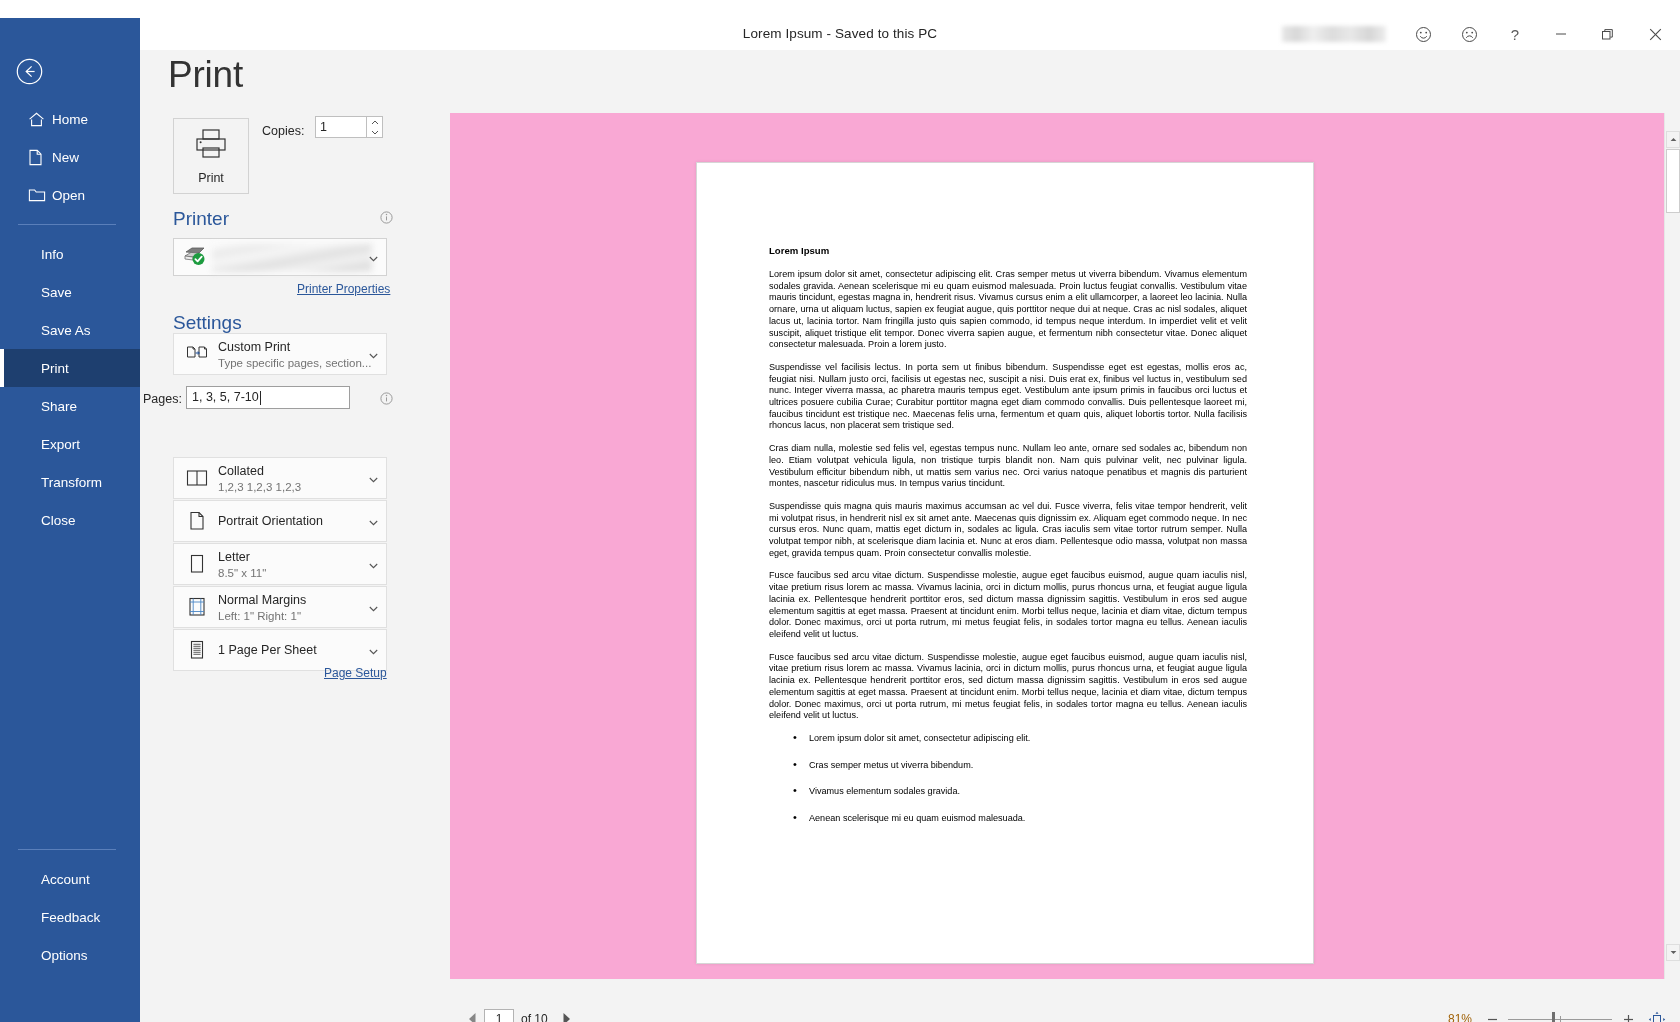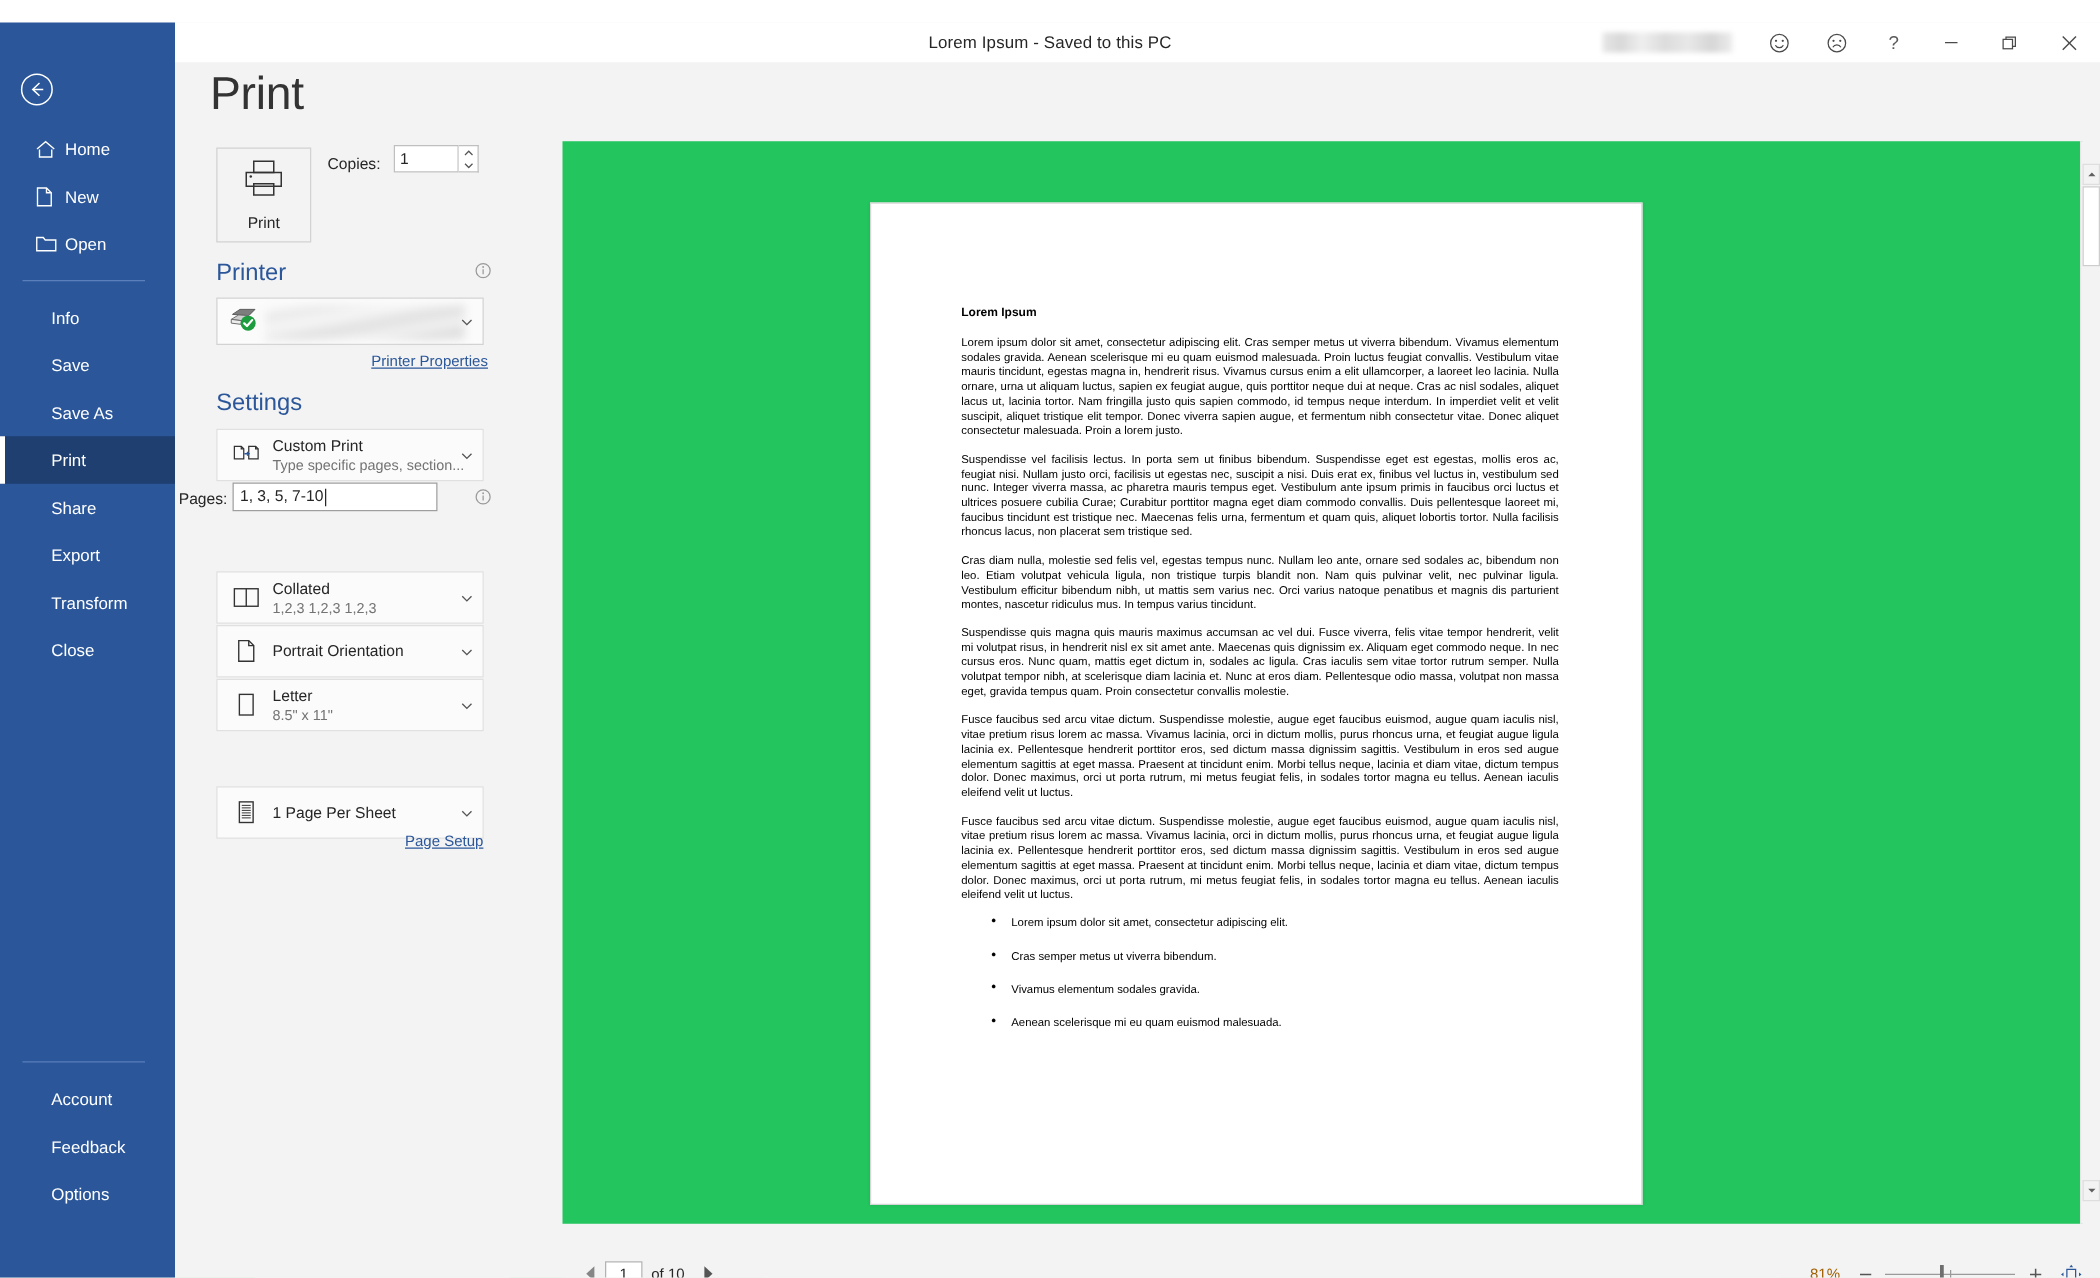--- a/index.html
+++ b/index.html
@@ -127,21 +127,21 @@
     padding: 0 5px; line-height: 21px; display: flex; align-items: center;
   }
   .caret { display: inline-block; width: 1px; height: 14px; background: #262626; margin-left: 1px; }
 
   
   .preview-wrap {
     position: absolute; top: 32px; left: 450px; width: 1230px; height: 990px; background: #f3f3f3;
   }
   .preview-area {
     position: absolute; left: 0; top: 63px; width: 1216px; height: 866px;
-    background: #22c55e; overflow: hidden;
+    background: #f9a8d4; overflow: hidden;
   }
   .sheet {
     position: absolute; left: 246px; top: 49px; width: 618px; height: 802px;
     background: #ffffff; border: 1px solid #d6d6d6;
     box-shadow: 0 0 3px rgba(0,0,0,.10);
   }
   .sheet-inner { position: absolute; left: 72px; top: 82px; width: 478px; }
   .doc-h {
     font-family: "Liberation Sans", sans-serif;
     font-size: 9.6px; font-weight: bold; color: #000; margin-bottom: 13px;
@@ -379,21 +379,21 @@
       <span class="dd-arrow">
         <svg width="9" height="6" viewBox="0 0 9 6">
             <path d="M.8 1 L4.5 4.7 L8.2 1" fill="none" stroke="#555" stroke-width="1.1"></path>
           </svg>
       </span>
     </div>
     <div class="link" style="left:157px; top:232px;">Printer Properties</div>
 
     <div class="section-head" style="left:33px; top:262px;">Settings</div>
 
-    <div class="setting-row" style="top:293px;">
+    <div class="setting-row" style="top:283px;">
       <span class="s-ico">
         <svg width="24" height="20" viewBox="0 0 24 20">
           <path d="M2.5 3 H8 L10 5 V13 H2.5 Z" fill="none" stroke="#333" stroke-width="1"></path>
           <path d="M8 3 V5 H10" fill="none" stroke="#333" stroke-width="1"></path>
           <path d="M14 3 H19.5 L21.5 5 V13 H14 Z" fill="none" stroke="#333" stroke-width="1"></path>
           <path d="M19.5 3 V5 H21.5" fill="none" stroke="#333" stroke-width="1"></path>
           <line x1="10.5" y1="9" x2="14" y2="9" stroke="#2b579a" stroke-width="1.1"></line>
           <path d="M12.6 7.6 L14.2 9 L12.6 10.4" fill="none" stroke="#2b579a" stroke-width="1.1"></path>
         </svg>
       </span>
@@ -459,20 +459,38 @@
       </span>
       <span class="s-t1">Letter</span>
       <span class="s-t2">8.5" x 11"</span>
       <span class="dd-arrow">
         <svg width="9" height="6" viewBox="0 0 9 6">
             <path d="M.8 1 L4.5 4.7 L8.2 1" fill="none" stroke="#555" stroke-width="1.1"></path>
           </svg>
       </span>
     </div>
 
+    <div class="setting-row" style="top:536px;">
+      <span class="s-ico">
+        <svg width="20" height="22" viewBox="0 0 20 22">
+          <rect x="3" y="2.5" width="14" height="16.5" fill="none" stroke="#333" stroke-width="1.1"></rect>
+          <line x1="6.2" y1="2.5" x2="6.2" y2="19" stroke="#4a86c5" stroke-width=".9"></line>
+          <line x1="13.8" y1="2.5" x2="13.8" y2="19" stroke="#4a86c5" stroke-width=".9"></line>
+          <line x1="3" y1="6" x2="17" y2="6" stroke="#4a86c5" stroke-width=".9"></line>
+          <line x1="3" y1="15.5" x2="17" y2="15.5" stroke="#4a86c5" stroke-width=".9"></line>
+        </svg>
+      </span>
+      <span class="s-t1">Normal Margins</span>
+      <span class="s-t2">Left:  1"   Right:  1"</span>
+      <span class="dd-arrow">
+        <svg width="9" height="6" viewBox="0 0 9 6">
+            <path d="M.8 1 L4.5 4.7 L8.2 1" fill="none" stroke="#555" stroke-width="1.1"></path>
+          </svg>
+      </span>
+    </div>
 
     <div class="setting-row" style="top:579px;">
       <span class="s-ico">
         <svg width="18" height="22" viewBox="0 0 18 22">
           <rect x="3.5" y="2.5" width="11" height="16.5" fill="none" stroke="#333" stroke-width="1.1"></rect>
           <line x1="5.4" y1="5.3" x2="12.6" y2="5.3" stroke="#333" stroke-width=".8"></line>
           <line x1="5.4" y1="7.3" x2="12.6" y2="7.3" stroke="#333" stroke-width=".8"></line>
           <line x1="5.4" y1="9.3" x2="12.6" y2="9.3" stroke="#333" stroke-width=".8"></line>
           <line x1="5.4" y1="11.3" x2="12.6" y2="11.3" stroke="#333" stroke-width=".8"></line>
           <line x1="5.4" y1="13.3" x2="12.6" y2="13.3" stroke="#333" stroke-width=".8"></line>

